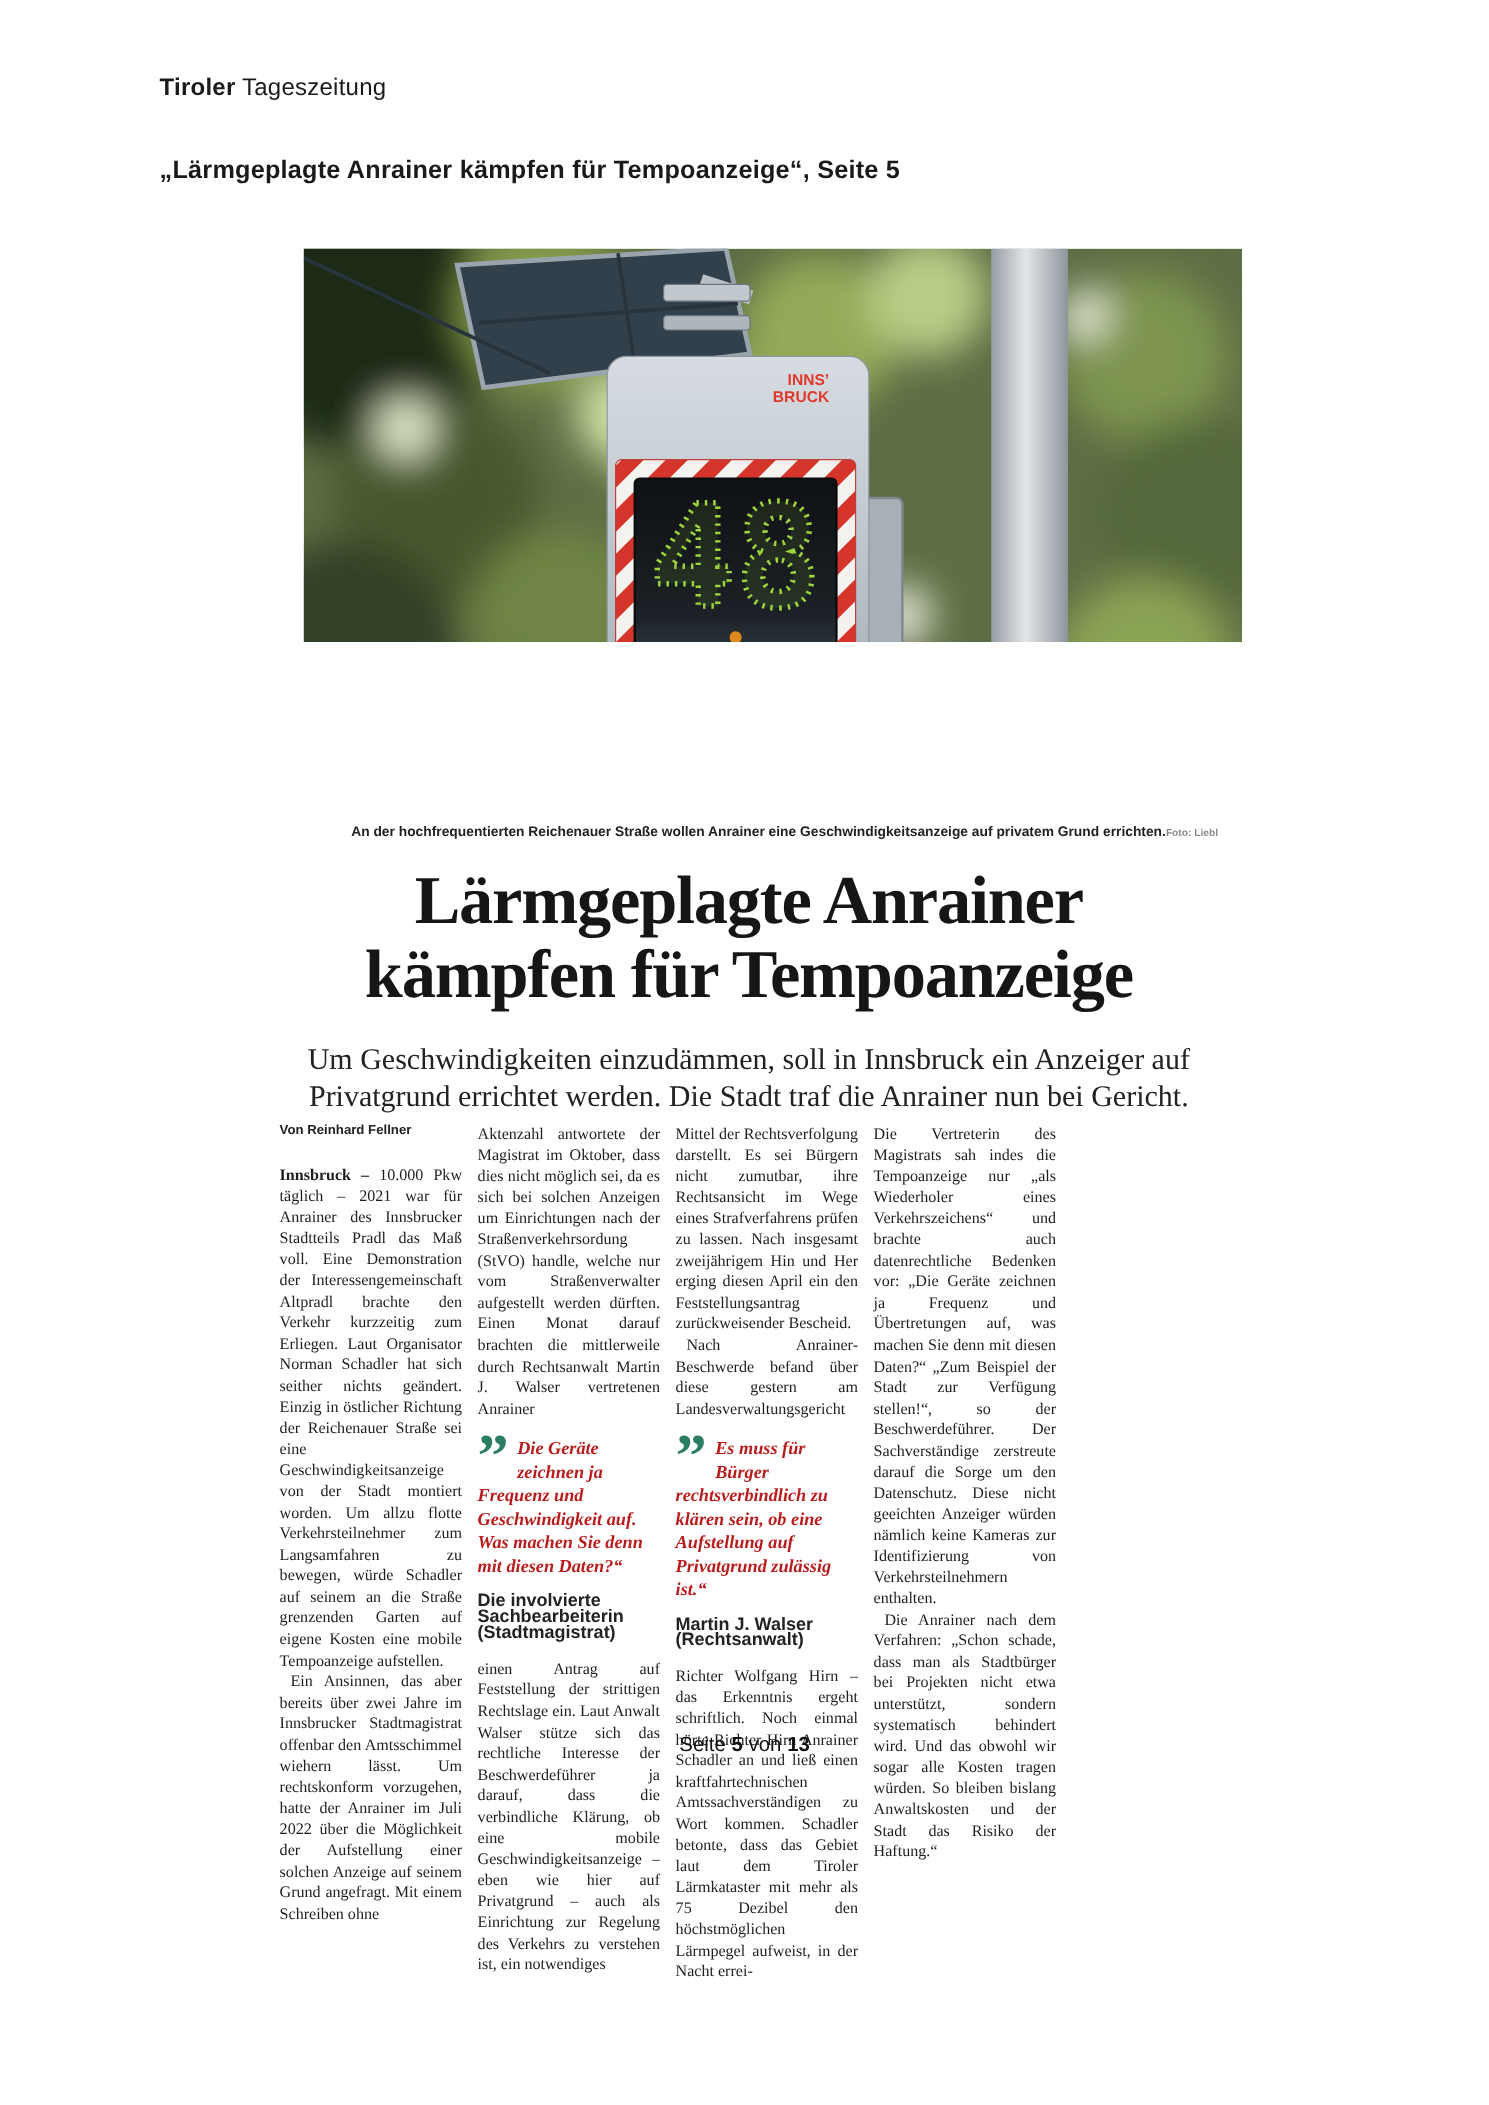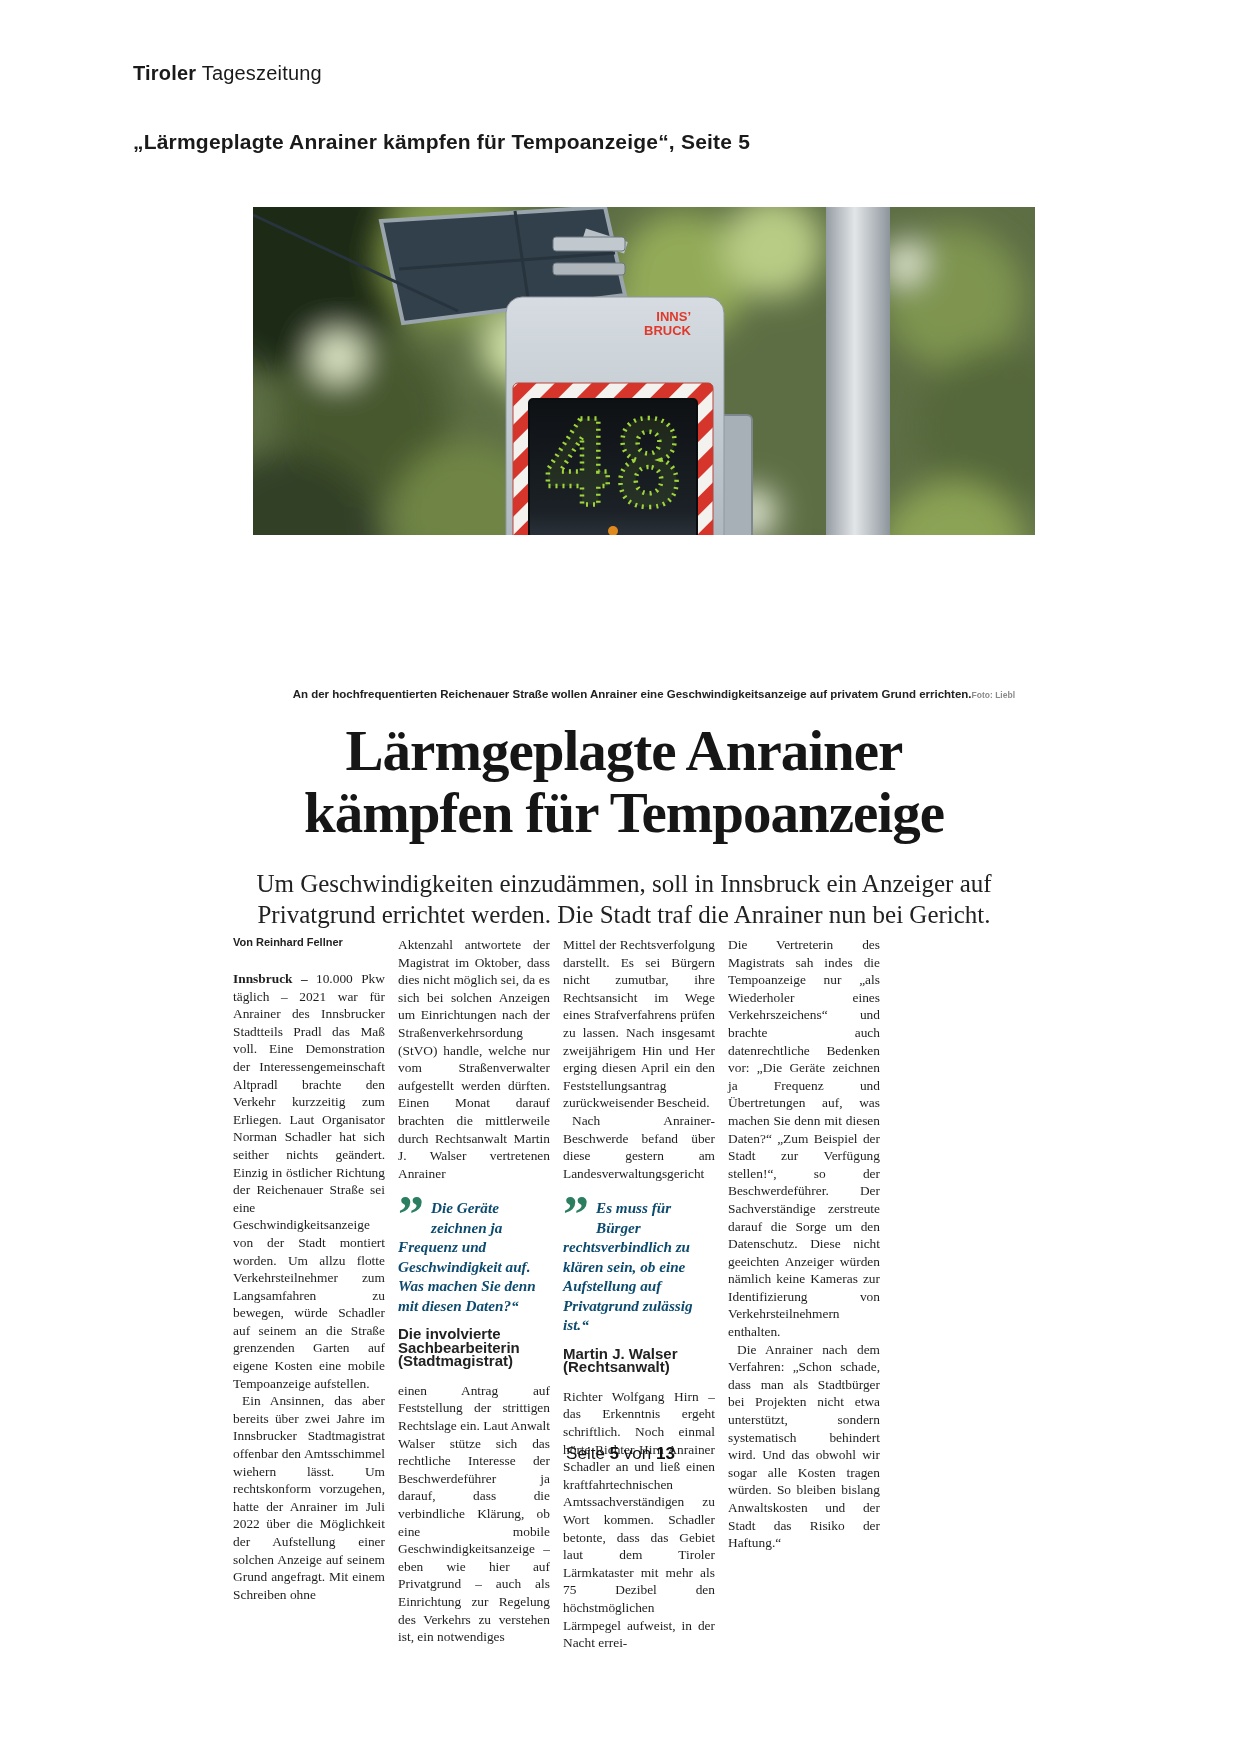--- a/index.html
+++ b/index.html
@@ -58,21 +58,21 @@
   .pullquote { margin:16px 0 10px 0; }
   .pullquote .qmark {
     float:left;
     font-family:"Liberation Serif", serif;
     font-size:52px; line-height:34px; font-weight:bold;
     color:#2b7f60; margin-right:7px;
   }
   .pullquote .qtext {
     font-family:"Liberation Serif", serif;
     font-style:italic; font-weight:bold;
-    font-size:15.2px; line-height:19.5px; color:#0c4a6e;
+    font-size:15.2px; line-height:19.5px; color:#b91c1c;
     text-align:left;
   }
   .pq-attr { margin:12px 0 14px 0; font-size:15px; font-weight:bold; line-height:13.5px; color:#222; }
   .footer {
     position:absolute; left:0; top:1444px; width:1241px;
     text-align:center; font-size:17px; color:#111;
   }
   .footer b { font-weight:bold; }
 </style>
 </head>

